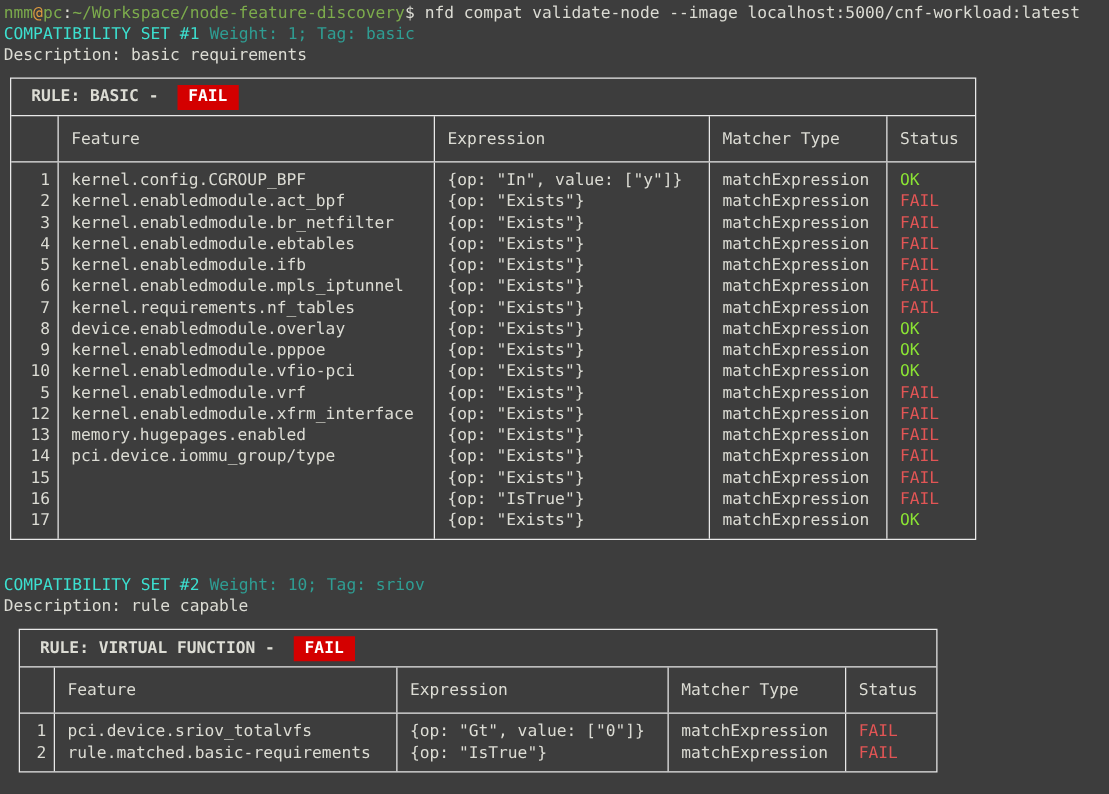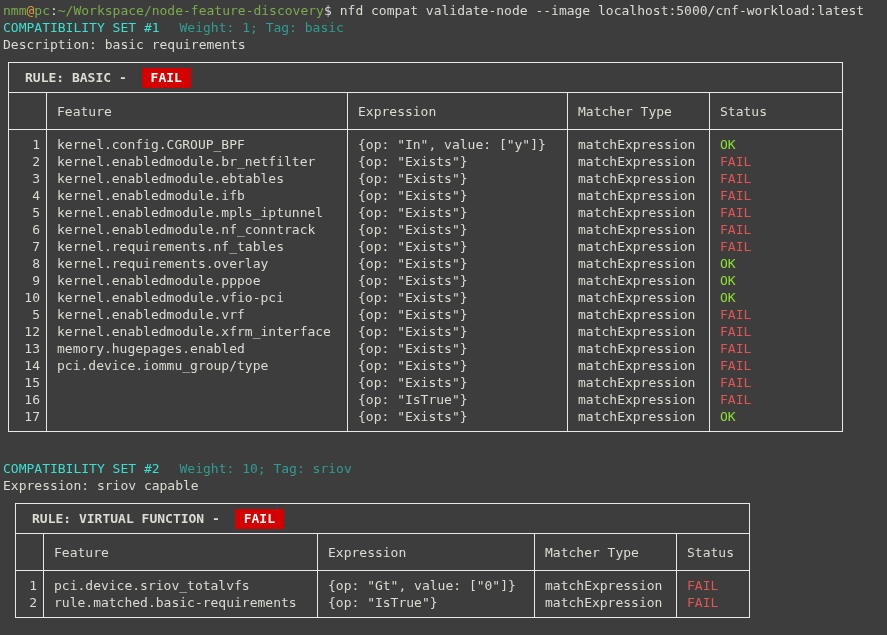--- a/index.html
+++ b/index.html
@@ -15,24 +15,24 @@
     font-size:13px; line-height:17px;
   }
   .screen{width:887px;height:635px;overflow:hidden;padding:2px 0 0 3px;background:var(--bg);}
   .line{white-space:pre;height:17px;}
   .b{font-weight:bold;}
   .green{color:var(--green);}
   .orange{color:var(--orange);}
   .cyan{color:var(--cyan);font-weight:normal;}
   .teal{color:var(--teal);}
   .cmd{margin-left:8px;text-align:right;}
-  .meta{margin-left:20px;}
+  .meta{margin-left:8px;}
   .set + .set{margin-top:28px;}
   .tbl{margin:9px 0 0 5px;border:1px solid var(--line);}
-  .t1{width:835px;}
+  .t1{width:773px;}
   .t2{width:735px;margin-left:12px;}
   .rule-row{height:30px;border-bottom:1px solid var(--line);display:flex;align-items:center;padding-left:16px;white-space:pre;}
   .badge{background:var(--badge);color:#ffffff;font-weight:bold;padding:1px 9px 2px 9px;margin-left:7px;}
   .hdr{display:flex;height:37px;border-bottom:1px solid var(--line);}
   .hcell{flex-shrink:0;border-right:1px solid var(--line);padding:10px 0 0 10px;white-space:pre;}
   .hcell:last-child{border-right:none;flex:1;}
   .tbody{display:flex;}
   .col{flex-shrink:0;border-right:1px solid var(--line);padding:6px 0;}
   .col:last-child{border-right:none;flex:1;}
   .cline{height:17px;line-height:17px;padding-left:10px;white-space:pre;}
@@ -85,27 +85,27 @@
             <div class="cline">5</div>
             <div class="cline">12</div>
             <div class="cline">13</div>
             <div class="cline">14</div>
             <div class="cline">15</div>
             <div class="cline">16</div>
             <div class="cline">17</div>
           </div>
         <div class="col">
             <div class="cline">kernel.config.CGROUP_BPF</div>
+            <div class="cline">kernel.enabledmodule.act_bpf</div>
             <div class="cline">kernel.enabledmodule.br_netfilter</div>
             <div class="cline">kernel.enabledmodule.ebtables</div>
             <div class="cline">kernel.enabledmodule.ifb</div>
             <div class="cline">kernel.enabledmodule.mpls_iptunnel</div>
-            <div class="cline">kernel.enabledmodule.nf_conntrack</div>
             <div class="cline">kernel.requirements.nf_tables</div>
-            <div class="cline">kernel.requirements.overlay</div>
+            <div class="cline">device.enabledmodule.overlay</div>
             <div class="cline">kernel.enabledmodule.pppoe</div>
             <div class="cline">kernel.enabledmodule.vfio-pci</div>
             <div class="cline">kernel.enabledmodule.vrf</div>
             <div class="cline">kernel.enabledmodule.xfrm_interface</div>
             <div class="cline">memory.hugepages.enabled</div>
             <div class="cline">pci.device.iommu_group/type</div>
           </div>
         <div class="col">
             <div class="cline">{op: "In", value: ["y"]}</div>
             <div class="cline">{op: "Exists"}</div>
@@ -162,21 +162,21 @@
             <div class="cline st-fail">FAIL</div>
             <div class="cline st-fail">FAIL</div>
             <div class="cline st-ok">OK</div>
           </div>
       </div>
     </div>
   </section>
 
   <section class="set">
     <div class="line"><span class="cyan">COMPATIBILITY SET #2</span><span class="teal meta">Weight: 10; Tag: sriov</span></div>
-    <div class="line">Expression: sriov capable</div>
+    <div class="line">Description: rule capable</div>
 
     <div class="tbl t2">
       <div class="rule-row"><span class="b">RULE: VIRTUAL FUNCTION - </span><span class="badge">FAIL</span></div>
       <div class="hdr">
         <div class="hcell"></div>
         <div class="hcell">Feature</div>
         <div class="hcell">Expression</div>
         <div class="hcell">Matcher Type</div>
         <div class="hcell">Status</div>
       </div>

